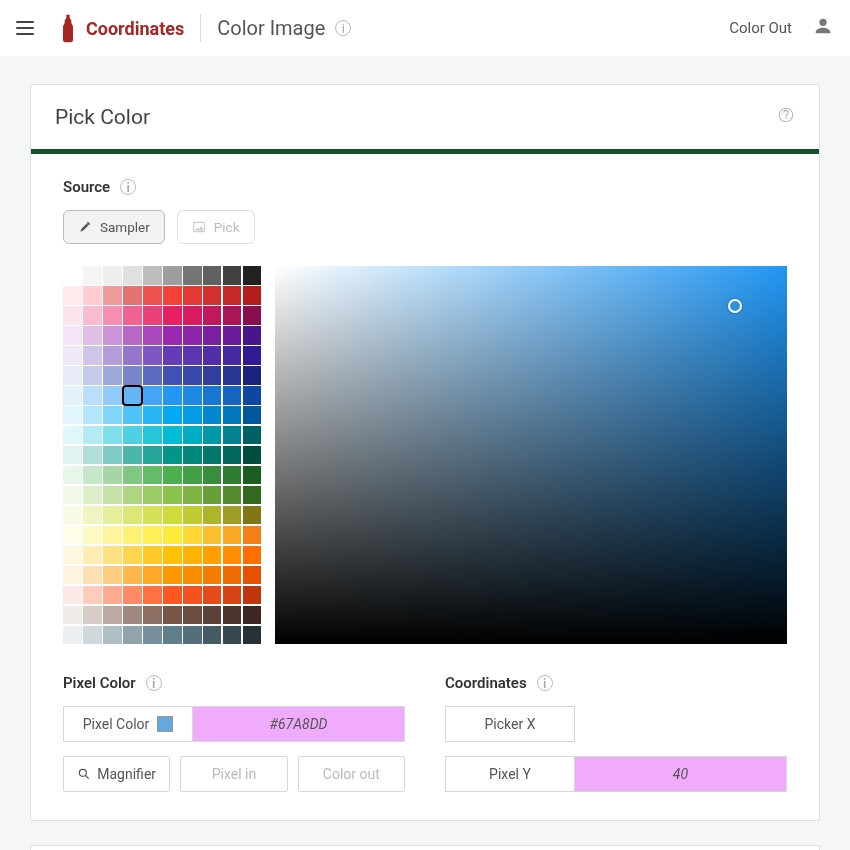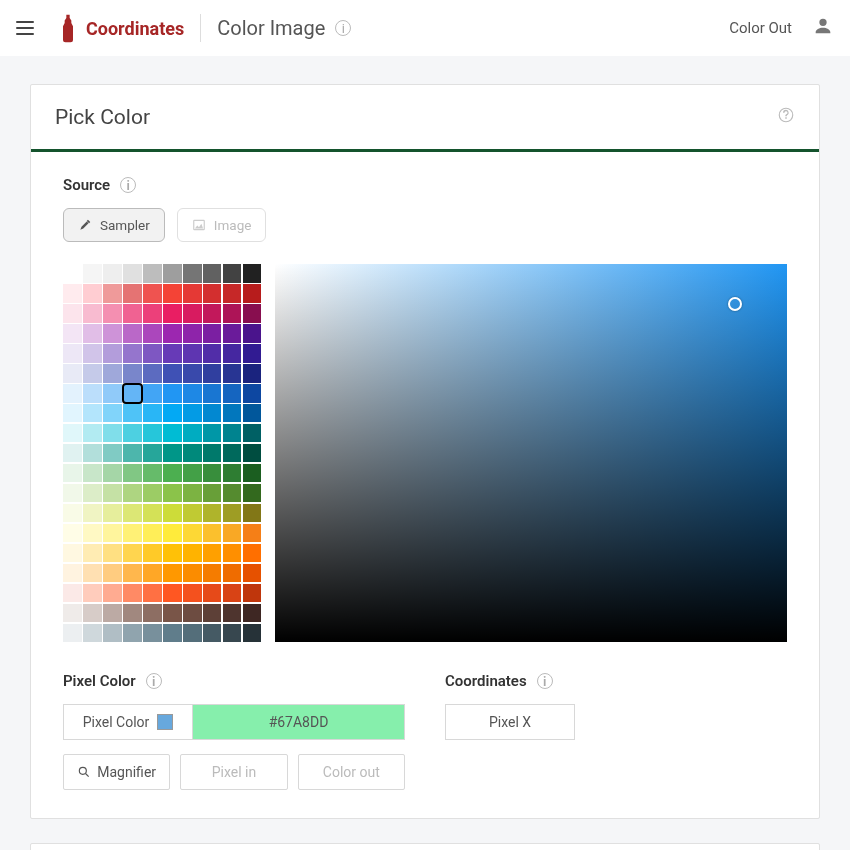--- a/index.html
+++ b/index.html
@@ -12,21 +12,21 @@
 .divider { width: 1px; height: 28px; background: #ddd; margin: 0 16px; }
 .page-title { font-size: 20px; color: #555; font-weight: 400; display: flex; align-items: center; gap: 10px; }
 .info-icon { color: #aaa; font-size: 13px; display: inline-flex; align-items: center; justify-content: center; width: 16px; height: 16px; border: 1px solid #bbb; border-radius: 50%; }
 .spacer { flex: 1; }
 .signout { color: #555; font-size: 15px; cursor: pointer; margin-right: 20px; }
 .user-icon { color: #777; cursor: pointer; }
 .user-icon svg { width: 22px; height: 22px; }
 
 .container { padding: 28px 30px; }
 .card { background: #fff; border: 1px solid #e0e0e0; border-radius: 2px; }
-.card-header { padding: 20px 24px; border-bottom: 3px solid #14532d; display: flex; align-items: center; }
+.card-header { padding: 20px 24px; border-bottom: 5px solid #14532d; display: flex; align-items: center; }
 .card-title { font-size: 21px; color: #444; font-weight: 400; }
 .help-icon { color: #bbb; }
 .help-icon svg { width: 18px; height: 18px; }
 
 .card-body { padding: 24px 32px 28px; }
 .section-label { font-weight: 600; font-size: 15px; color: #333; display: flex; align-items: center; gap: 10px; margin-bottom: 14px; }
 
 .source-btns { display: flex; gap: 12px; margin-bottom: 22px; }
 .sbtn { display: flex; align-items: center; gap: 8px; padding: 8px 14px; border: 1px solid #ccc; border-radius: 6px; font-size: 13.5px; color: #555; background: #fff; cursor: pointer; }
 .sbtn.active { background: #f2f2f2; border-color: #bbb; }
@@ -42,21 +42,21 @@
 .grad-inner { position: absolute; inset: 0; }
 .cursor-ring { position: absolute; width: 14px; height: 14px; border: 2px solid #fff; border-radius: 50%; transform: translate(-50%, -50%); box-shadow: 0 0 2px rgba(0,0,0,0.5); }
 
 .bottom-row { display: flex; gap: 40px; margin-top: 30px; }
 .col { flex: 1; min-width: 0; }
 .ctrl-row { display: flex; gap: 0; margin-top: 12px; }
 .ctrl-row > * { border: 1px solid #d8d8d8; }
 .ctrl-row > * + * { border-left: none; }
 .ctrl-cell { display: flex; align-items: center; justify-content: center; height: 36px; font-size: 14px; color: #555; padding: 0 10px; }
 .ctrl-label { background: #fff; flex: 0 0 130px; gap: 8px; }
-.ctrl-value { flex: 1; background: #86efac; }
+.ctrl-value { flex: 1; background: #f0abfc; font-style: italic; }
 .ctrl-btn { background: #fff; cursor: pointer; flex: 1; gap: 6px; }
 .ctrl-btn.dis { color: #bbb; cursor: default; }
 .ctrl-row.gap { gap: 10px; }
 .ctrl-row.gap > * { border: 1px solid #d8d8d8; border-radius: 2px; }
 .color-chip { width: 16px; height: 16px; border: 1px solid #999; }
 
 .card2 { margin-top: 24px; border: 1px solid #e0e0e0; background: #fff; height: 16px; border-radius: 2px; }
 </style>
 </head>
 <body>
@@ -113,21 +113,21 @@
             </span>
           <span>Sampler</span>
         </div>
         <div class="sbtn disabled">
           <span class="sbtn-ico">
               <svg viewBox="0 0 24 24" width="14" height="14">
                 <rect x="3" y="4" width="18" height="16" rx="1" fill="none" stroke="#ccc" stroke-width="2"></rect>
                 <path fill="#ccc" d="M5 18l4-5 3 3 4-6 3 8z"></path>
               </svg>
             </span>
-          <span>Image</span>
+          <span>Pick</span>
         </div>
       </div>
 
       <div class="picker-row">
         <div class="swatches" id="swatches">
             <div class="sw" style="background: rgb(255, 255, 255);"></div>
             <div class="sw" style="background: rgb(245, 245, 245);"></div>
             <div class="sw" style="background: rgb(238, 238, 238);"></div>
             <div class="sw" style="background: rgb(224, 224, 224);"></div>
             <div class="sw" style="background: rgb(189, 189, 189);"></div>
@@ -347,20 +347,24 @@
             <div class="ctrl-cell ctrl-btn dis">Pixel in</div>
             <div class="ctrl-cell ctrl-btn dis">Color out</div>
           </div>
         </div>
         <div class="col">
           <div class="section-label">
             <span>Coordinates</span>
             <span class="info-icon">i</span>
           </div>
           <div class="ctrl-row">
-            <div class="ctrl-cell ctrl-label">Pixel X</div>
+            <div class="ctrl-cell ctrl-label">Picker X</div>
+          </div>
+          <div class="ctrl-row" style="margin-top:14px;">
+            <div class="ctrl-cell ctrl-label">Pixel Y</div>
+            <div class="ctrl-cell ctrl-value">40</div>
           </div>
         </div>
       </div>
     </div>
   </div>
   <div class="card2"></div>
 </div>
 
 </body></html>

